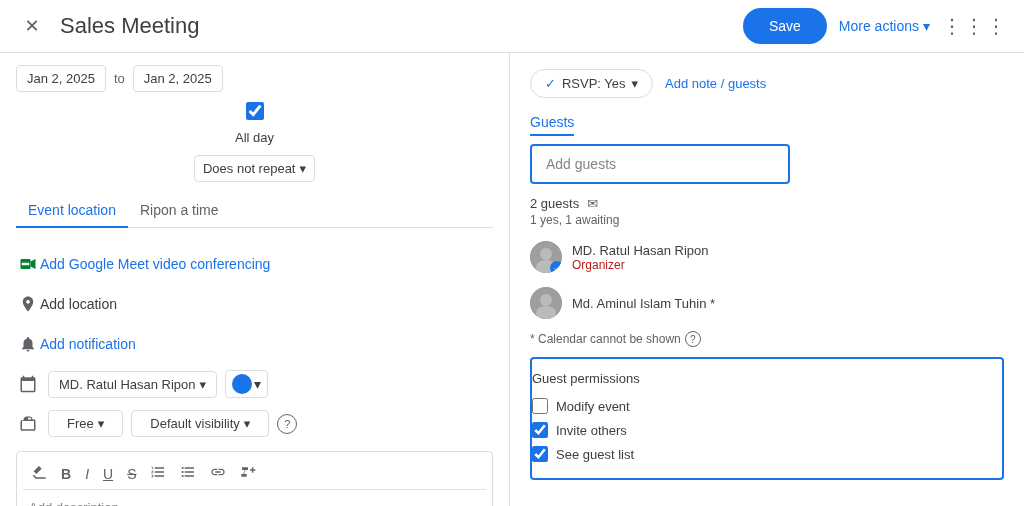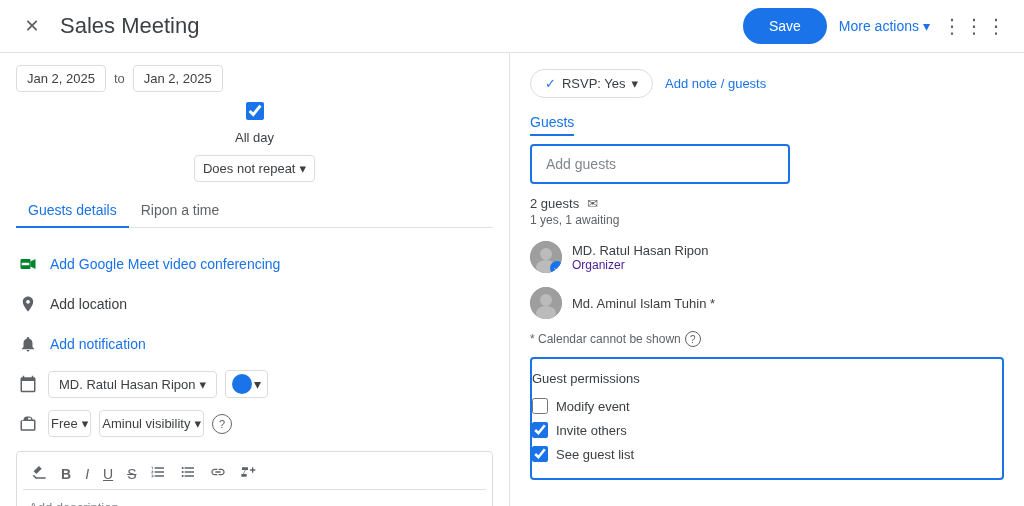--- a/index.html
+++ b/index.html
@@ -31,34 +31,34 @@
     .checkbox-blue { width: 18px; height: 18px; accent-color: #1a73e8; }
     .allday-label { font-size: 13px; color: #3c4043; }
     .repeat-select { border: 1px solid #dadce0; border-radius: 4px; padding: 5px 8px; font-size: 13px; cursor: pointer; background: #fff; display: flex; align-items: center; gap: 4px; }
 
     
     .tabs-row { display: flex; gap: 0; margin-bottom: 16px; border-bottom: 1px solid #e0e0e0; }
     .tab { padding: 8px 12px; font-size: 14px; cursor: pointer; color: #5f6368; border-bottom: 2px solid transparent; margin-bottom: -1px; }
     .tab.active { color: #1a73e8; border-bottom: 2px solid #1a73e8; font-weight: 500; }
 
     
-    .form-row { display: flex; align-items: center; gap: 10px; padding: 8px 0; border-radius: 4px; cursor: pointer; text-align: right; }
+    .form-row { display: flex; align-items: center; padding: 8px 0; border-radius: 4px; cursor: pointer; text-align: right; }
     .icon-placeholder { width: 24px; height: 24px; display: flex; align-items: center; justify-content: center; color: #5f6368; flex-shrink: 0; }
     .form-row-text { font-size: 14px; color: #3c4043; }
     .form-row-text.link { color: #1a73e8; }
 
     
     .cal-selector-row { display: flex; align-items: center; gap: 8px; padding: 6px 0; }
     .cal-dropdown { border: 1px solid #dadce0; border-radius: 4px; padding: 5px 10px; font-size: 13px; background: #fff; cursor: pointer; display: flex; align-items: center; gap: 4px; }
     .color-dot { width: 20px; height: 20px; border-radius: 50%; background: #1a73e8; display: inline-block; }
     .color-dropdown { border: 1px solid #dadce0; border-radius: 4px; padding: 3px 6px; cursor: pointer; display: flex; align-items: center; gap: 2px; }
 
     
     .status-row { display: flex; align-items: center; gap: 8px; padding: 6px 0; }
-    .status-dropdown { border: 1px solid #dadce0; border-radius: 4px; padding: 5px 2px; font-size: 13px; background: #fff; cursor: pointer; display: flex; align-items: center; gap: 4px; }
+    .status-dropdown { border: 1px solid #dadce0; border-radius: 4px; padding: 5px 18px; font-size: 13px; background: #fff; cursor: pointer; display: flex; align-items: center; gap: 4px; }
     .help-icon { width: 20px; height: 20px; border-radius: 50%; border: 1px solid #5f6368; display: flex; align-items: center; justify-content: center; font-size: 11px; color: #5f6368; cursor: pointer; }
 
     
     .desc-area { margin-top: 8px; border: 1px solid #dadce0; border-radius: 4px; padding: 6px; }
     .desc-toolbar { display: flex; align-items: center; gap: 6px; padding: 4px; border-bottom: 1px solid #e0e0e0; margin-bottom: 4px; }
     .desc-btn { border: none; background: none; cursor: pointer; font-size: 14px; color: #5f6368; padding: 2px 4px; border-radius: 3px; }
     .desc-input { padding: 6px; font-size: 13px; color: #80868b; min-height: 60px; }
 
     
     .right-panel { flex: 1; padding: 16px 20px; overflow-y: auto; }
@@ -73,21 +73,21 @@
     .guests-title { font-size: 14px; font-weight: 500; color: #1a73e8; margin-bottom: 8px; border-bottom: 2px solid #1a73e8; display: inline-block; padding-bottom: 4px; }
     .add-guests-input { border: 2px solid #1a73e8; border-radius: 4px; padding: 10px 14px; width: 260px; font-size: 14px; color: #80868b; cursor: text; margin-bottom: 12px; display: flex; align-items: center; }
     .guests-count { font-size: 13px; color: #3c4043; font-weight: 500; display: flex; align-items: center; justify-content: flex-start; margin-bottom: 2px; gap: 8px; }
     .guests-awaiting { font-size: 12px; color: #5f6368; margin-bottom: 10px; }
     .mail-icon { color: #5f6368; cursor: pointer; }
 
     
     .guest-item { display: flex; align-items: center; gap: 10px; padding: 4px 0; }
     .guest-avatar { width: 32px; height: 32px; border-radius: 50%; background: #9e9e9e; overflow: hidden; display: flex; align-items: center; justify-content: center; font-size: 14px; color: #fff; flex-shrink: 0; }
     .guest-name { font-size: 13px; color: #3c4043; }
-    .guest-role { font-size: 12px; color: #4c1d95; }
+    .guest-role { font-size: 12px; color: #b91c1c; }
     .calendar-note { font-size: 12px; color: #5f6368; margin: 8px 0; display: flex; align-items: center; gap: 4px; }
 
     
     .permissions-box { border: 2px solid #1a73e8; border-radius: 4px; padding: 12px 0; margin-top: 10px; }
     .permissions-title { font-size: 13px; font-weight: 500; color: #3c4043; margin-bottom: 8px; }
     .permission-item { display: flex; align-items: center; gap: 8px; padding: 4px 0; font-size: 13px; color: #3c4043; }
     .perm-checkbox { width: 16px; height: 16px; accent-color: #1a73e8; }
   </style>
 </head>
 <body>
@@ -120,21 +120,21 @@
       <div class="allday-row">
         <input type="checkbox" class="checkbox-blue" checked="" style="">
         <span class="allday-label">All day</span>
         <div class="repeat-select">
           <span>Does not repeat</span>
           <span>▾</span>
         </div>
       </div>
 
       <div class="tabs-row">
-        <div class="tab active">Guests details</div>
+        <div class="tab active">Event location</div>
         <div class="tab">Ripon a time</div>
       </div>
 
       <div class="form-row">
         <div class="icon-placeholder">
           <svg width="20" height="20" viewBox="0 0 48 48">
             <rect x="6" y="12" width="24" height="24" rx="3" fill="#00832d"></rect>
             <polygon points="30,18 42,12 42,36 30,30" fill="#00832d"></polygon>
             <rect x="9" y="21" width="18" height="6" rx="2" fill="#fff"></rect>
           </svg>
@@ -180,21 +180,21 @@
         <div class="icon-placeholder">
           <svg width="18" height="18" viewBox="0 0 24 24" fill="#5f6368">
               <path d="M20 6h-2.18c.07-.23.18-.46.18-.71C18 3.9 16.1 2 13.71 2H10.3C7.9 2 6 3.9 6 6.29c0 .25.11.48.18.71H4c-1.1 0-1.99.9-1.99 2L2 19c0 1.1.9 2 2 2h16c1.1 0 2-.9 2-2V8c0-1.1-.9-2-2-2zm-7.71-2.29c.17-.17.38-.21.6-.21h2.22c.22 0 .43.04.6.21.18.17.29.4.29.65V6h-4v-1.64c0-.25.11-.48.29-.65zM20 19H4V8h16v11z"></path>
             </svg>
         </div>
         <div class="status-dropdown">
           <span>Free</span>
           <span>▾</span>
         </div>
         <div class="status-dropdown">
-          <span>Aminul visibility</span>
+          <span>Default visibility</span>
           <span>▾</span>
         </div>
         <div class="help-icon">?</div>
       </div>
 
       <div class="desc-area">
         <div class="desc-toolbar">
 
           <button class="desc-btn">
             <svg width="16" height="16" viewBox="0 0 24 24" fill="#5f6368">

